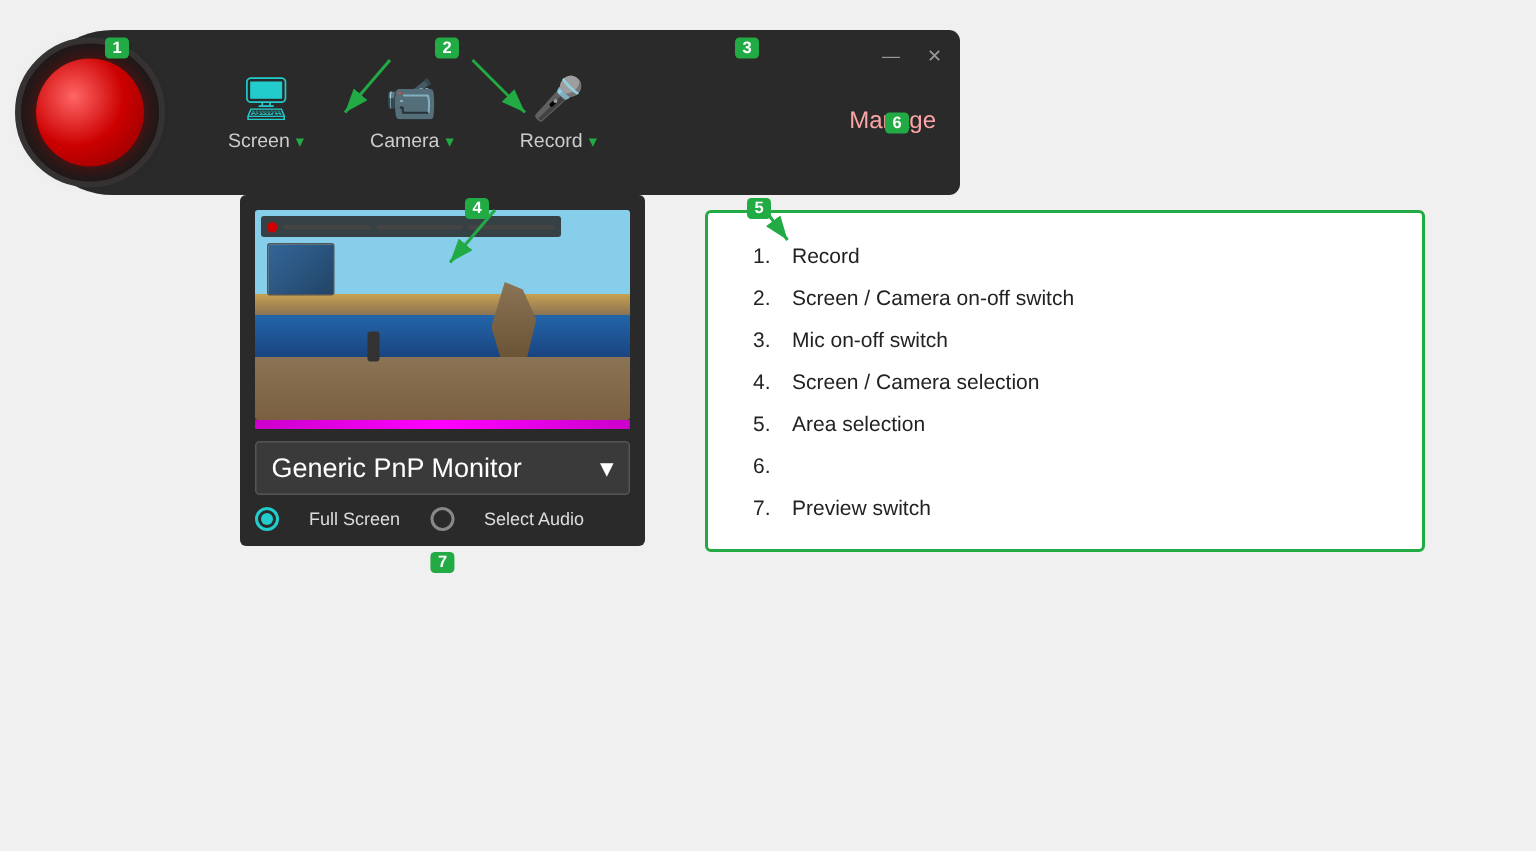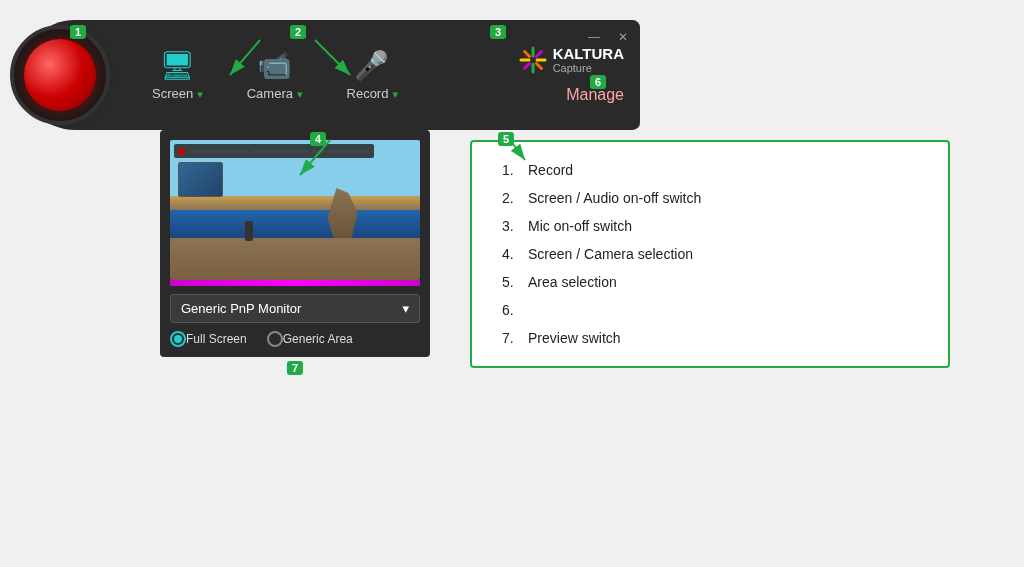--- a/index.html
+++ b/index.html
@@ -255,39 +255,39 @@
       margin-top: 0;
     }
 
     .preview-selector {
       margin-top: 8px;
       background: #3a3a3a;
       border: 1px solid #555;
       border-radius: 3px;
       padding: 6px 10px;
       color: white;
-      font-size: 13px;
+      font-size: 18px;
       display: flex;
       justify-content: space-between;
       align-items: center;
       cursor: pointer;
       gap: 20px;
     }
 
     .preview-options {
       margin-top: 8px;
       display: flex;
       gap: 20px;
       align-items: center;
     }
 
     .radio-option {
       display: flex;
       align-items: center;
-      gap: 0;
+      gap: 20px;
       cursor: pointer;
       color: #ddd;
       font-size: 12px;
     }
 
     .radio-circle {
       width: 16px;
       height: 16px;
       border-radius: 50%;
       border: 2px solid #22cccc;
@@ -388,38 +388,20 @@
 
       <div class="ctrl-group">
         <span class="ctrl-icon">🎤</span>
         <span class="ctrl-label">
           <span>Record</span>
           <span class="chevron">▾</span>
         </span>
       </div>
 
       <div class="toolbar-brand">
-        <div class="brand-logo">
-          <svg class="kaltura-star" viewBox="0 0 28 28">
-            <g fill="none">
-              <line x1="14" y1="2" x2="14" y2="10" stroke="#22aa44" stroke-width="3" stroke-linecap="round"></line>
-              <line x1="14" y1="18" x2="14" y2="26" stroke="#22aa44" stroke-width="3" stroke-linecap="round"></line>
-              <line x1="2" y1="14" x2="10" y2="14" stroke="#ffcc00" stroke-width="3" stroke-linecap="round"></line>
-              <line x1="18" y1="14" x2="26" y2="14" stroke="#ffcc00" stroke-width="3" stroke-linecap="round"></line>
-              <line x1="5.5" y1="5.5" x2="10.5" y2="10.5" stroke="#ff6600" stroke-width="3" stroke-linecap="round"></line>
-              <line x1="17.5" y1="17.5" x2="22.5" y2="22.5" stroke="#ff6600" stroke-width="3" stroke-linecap="round"></line>
-              <line x1="22.5" y1="5.5" x2="17.5" y2="10.5" stroke="#cc00cc" stroke-width="3" stroke-linecap="round"></line>
-              <line x1="10.5" y1="17.5" x2="5.5" y2="22.5" stroke="#cc00cc" stroke-width="3" stroke-linecap="round"></line>
-            </g>
-          </svg>
-          <div class="brand-name">
-            <span class="brand-kaltura">KALTURA</span>
-            <span class="brand-capture">Capture</span>
-          </div>
-        </div>
         <span class="manage-link">Manage</span>
       </div>
 
     </div>
   </div>
 
   <div class="badge badge-1">1</div>
   <div class="badge badge-2">2</div>
   <div class="badge badge-3">3</div>
 
@@ -469,34 +451,34 @@
 
     <div class="preview-options">
       <div class="radio-option">
         <div class="radio-circle">
           <div class="radio-inner"></div>
         </div>
         <span>Full Screen</span>
       </div>
       <div class="radio-option">
         <div class="radio-empty"></div>
-        <span>Generic Area</span>
+        <span>Select Audio</span>
       </div>
     </div>
   </div>
 
   <div class="info-panel">
     <ul class="info-list">
       <li>
         <span class="num">1.</span>
         <span>Record</span>
       </li>
       <li>
         <span class="num">2.</span>
-        <span>Screen / Audio on-off switch</span>
+        <span>Screen / Camera on-off switch</span>
       </li>
       <li>
         <span class="num">3.</span>
         <span>Mic on-off switch</span>
       </li>
       <li>
         <span class="num">4.</span>
         <span>Screen / Camera selection</span>
       </li>
       <li>

